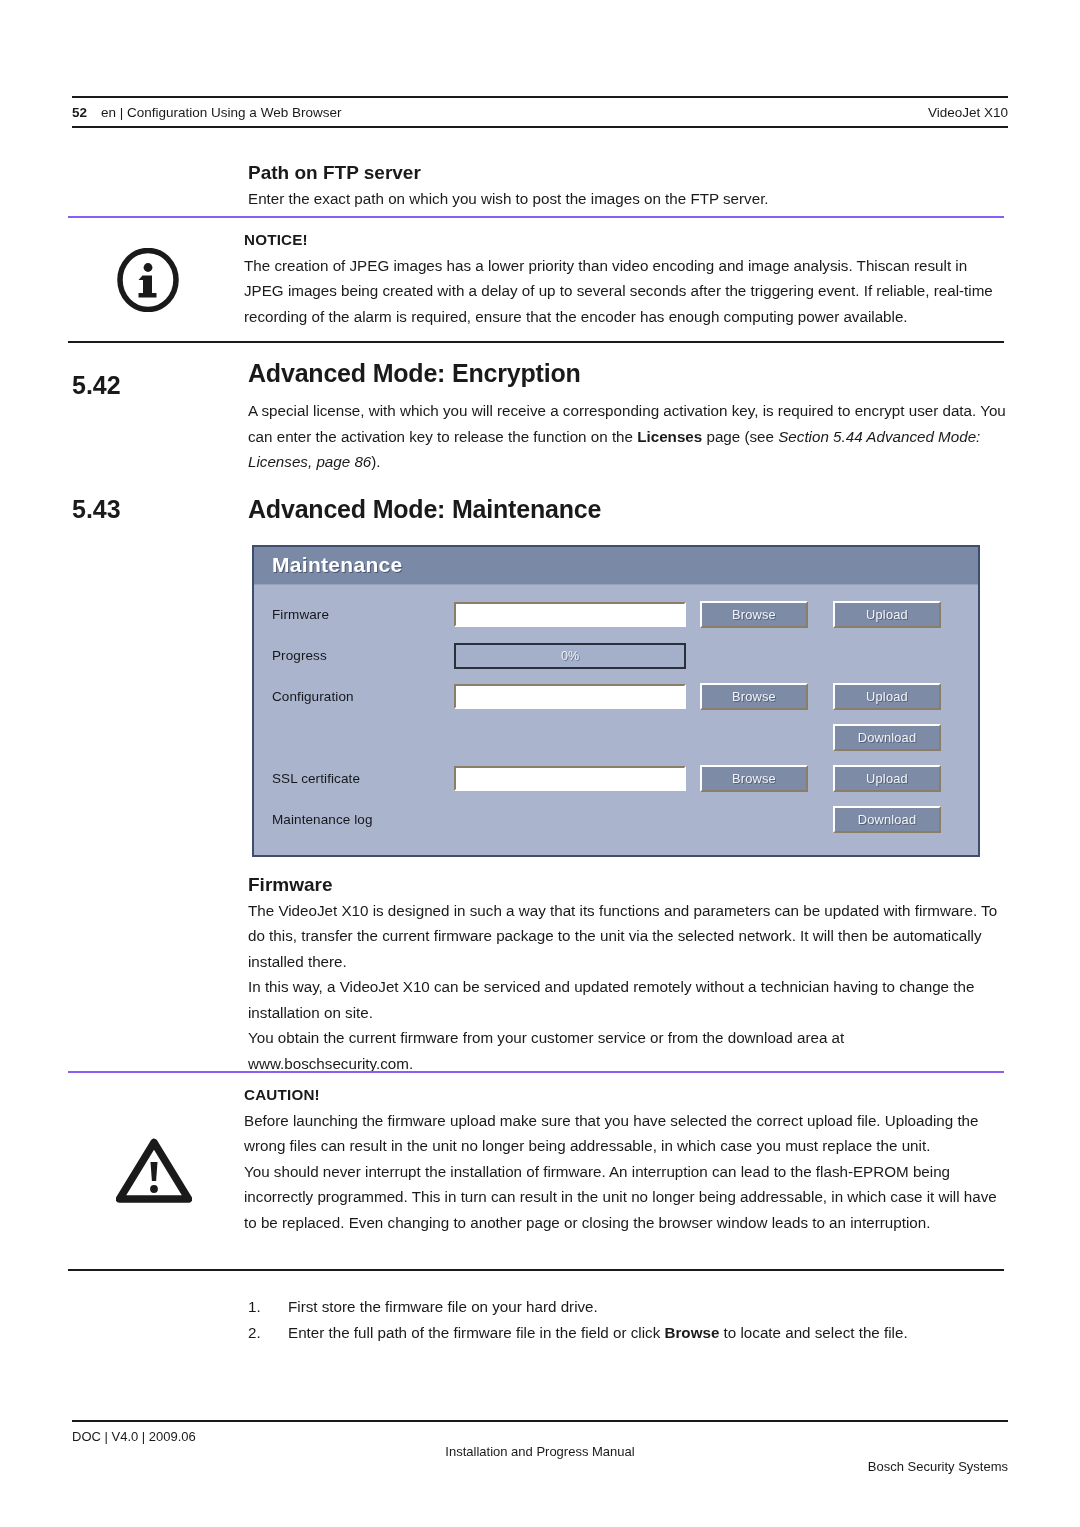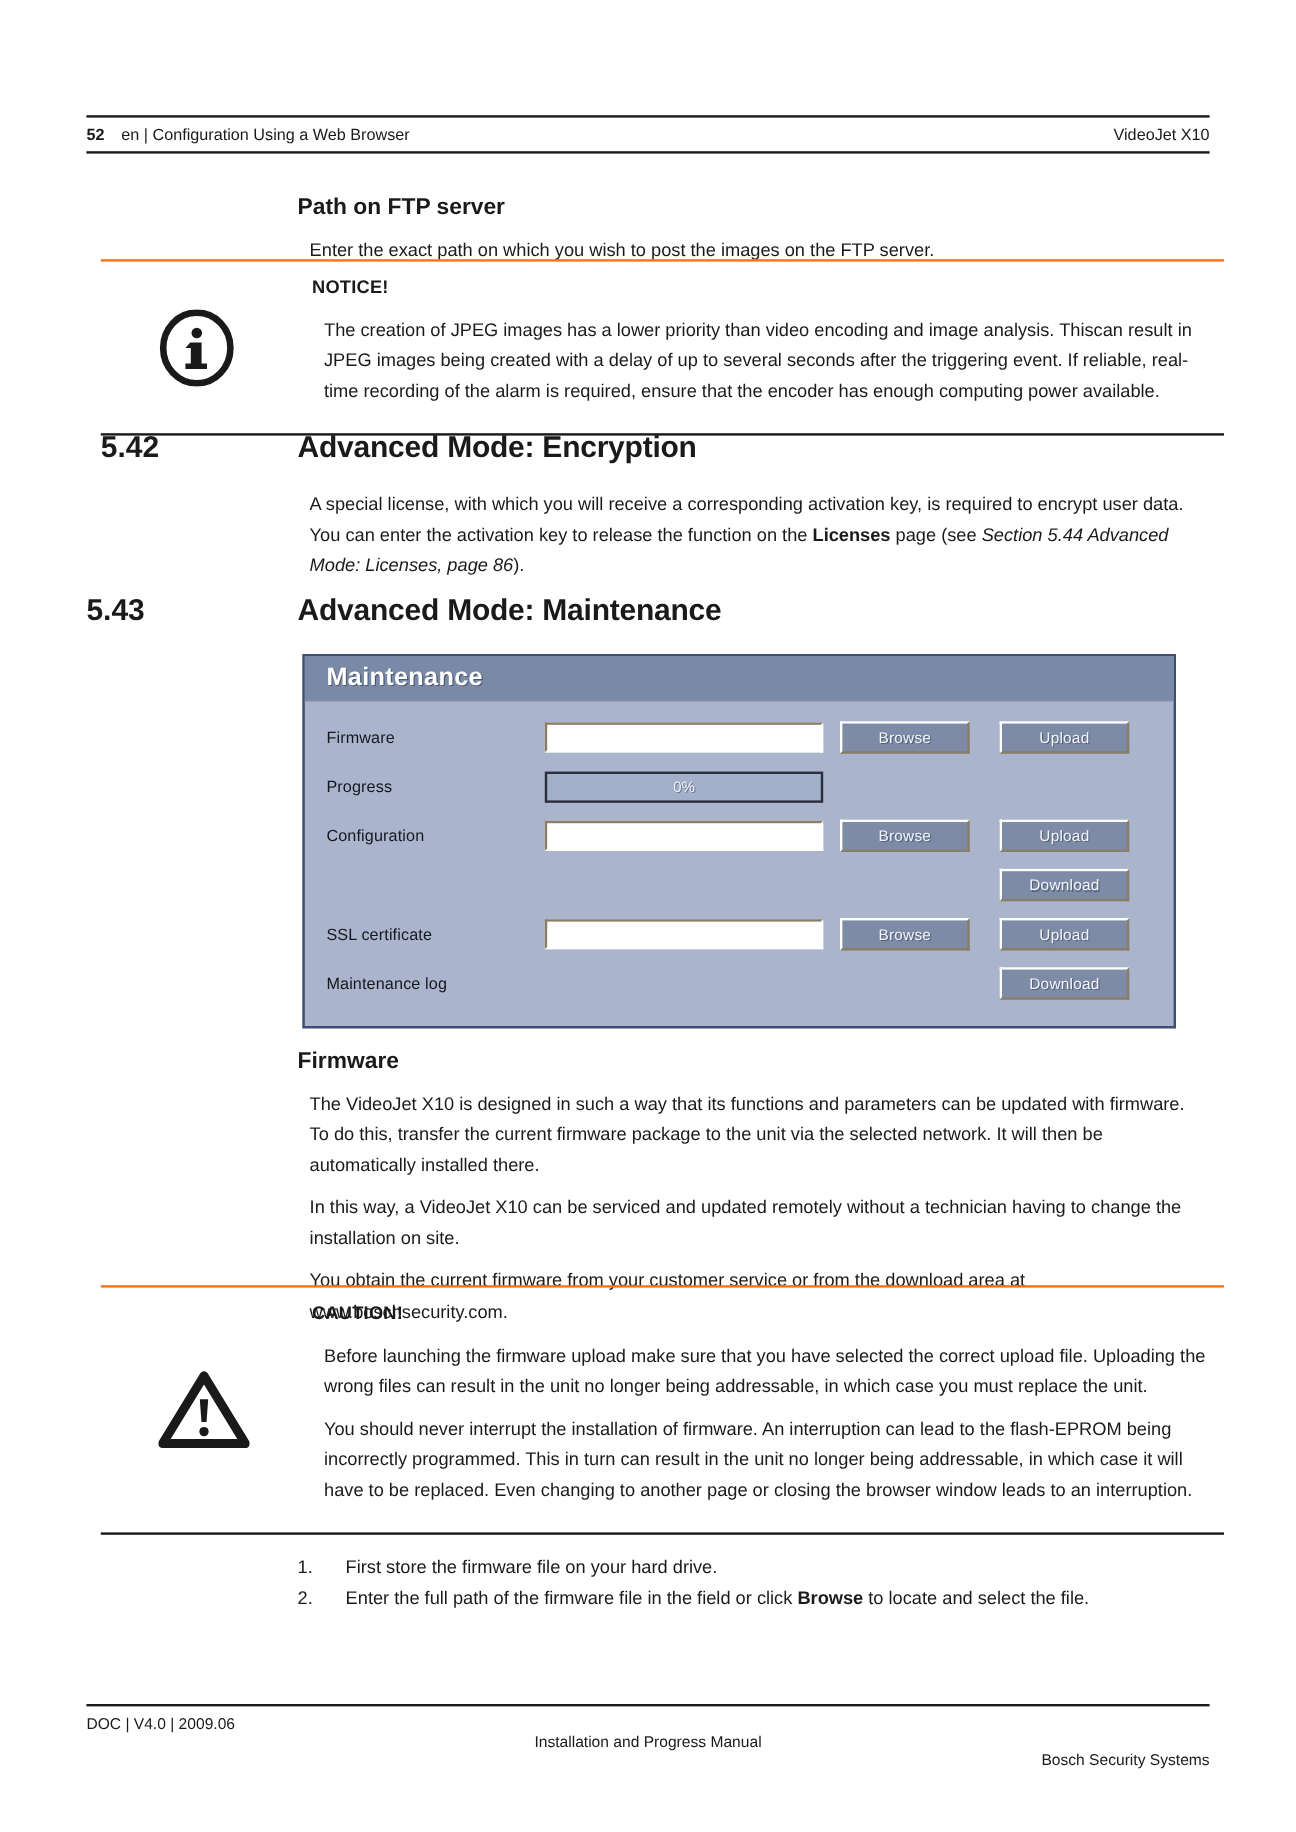--- a/index.html
+++ b/index.html
@@ -49,38 +49,38 @@
     left: 72px;
     font-weight: bold;
   }
   .body-col {
     position: absolute;
     left: 248px;
     width: 760px;
   }
 
   p, .line {
-    margin: 10px;
+    margin: 0;
     font-size: 15.2px;
     line-height: 25.5px;
   }
   .bold { font-weight: bold; }
   .ital { font-style: italic; }
   .sub-head {
     font-weight: bold;
     font-size: 19px;
     line-height: 25.5px;
   }
 
   
   .admon {
     position: absolute;
-    left: 84px;
+    left: 68px;
     width: 936px;
-    border-top: 2px solid #f97316;
+    border-top: 2px solid #8b5cf6;
     border-bottom: 2px solid #1a1a1a;
     box-sizing: border-box;
   }
   .admon-inner {
     position: relative;
     padding: 9px 0 12px 176px;
     min-height: 86px;
     box-sizing: border-box;
   }
   .admon-icon {
@@ -275,21 +275,21 @@
           <path d="M26.5 27.5 h9.5 v17.5 h4.5 v4.5 h-18 v-4.5 h4.5 v-13 h-4.5 z" fill="#1a1a1a"></path>
         </svg>
       </div>
       <div class="admon-body">
         <div class="admon-title">NOTICE!</div>
         <p>The creation of JPEG images has a lower priority than video encoding and image analysis. Thiscan result in JPEG images being created with a delay of up to several seconds after the triggering event. If reliable, real-time recording of the alarm is required, ensure that the encoder has enough computing power available.</p>
       </div>
     </div>
   </div>
 
-  <div class="col-num sec-num" style="top:358px;margin-left:12px;">5.42</div>
+  <div class="col-num sec-num" style="top:370px;">5.42</div>
   <div class="body-col sec-head" style="top:358px;">Advanced Mode: Encryption</div>
 
   <div class="body-col" style="top:398px;">
     <p>
       <span>A special license, with which you will receive a corresponding activation key, is required to encrypt user data. You can enter the activation key to release the function on the </span><span class="bold">Licenses</span><span> page (see </span><span class="ital">Section 5.44 Advanced Mode: Licenses, page 86</span><span>).</span>
     </p>
   </div>
 
   <div class="col-num sec-num" style="top:494px;">5.43</div>
   <div class="body-col sec-head" style="top:494px;">Advanced Mode: Maintenance</div>

